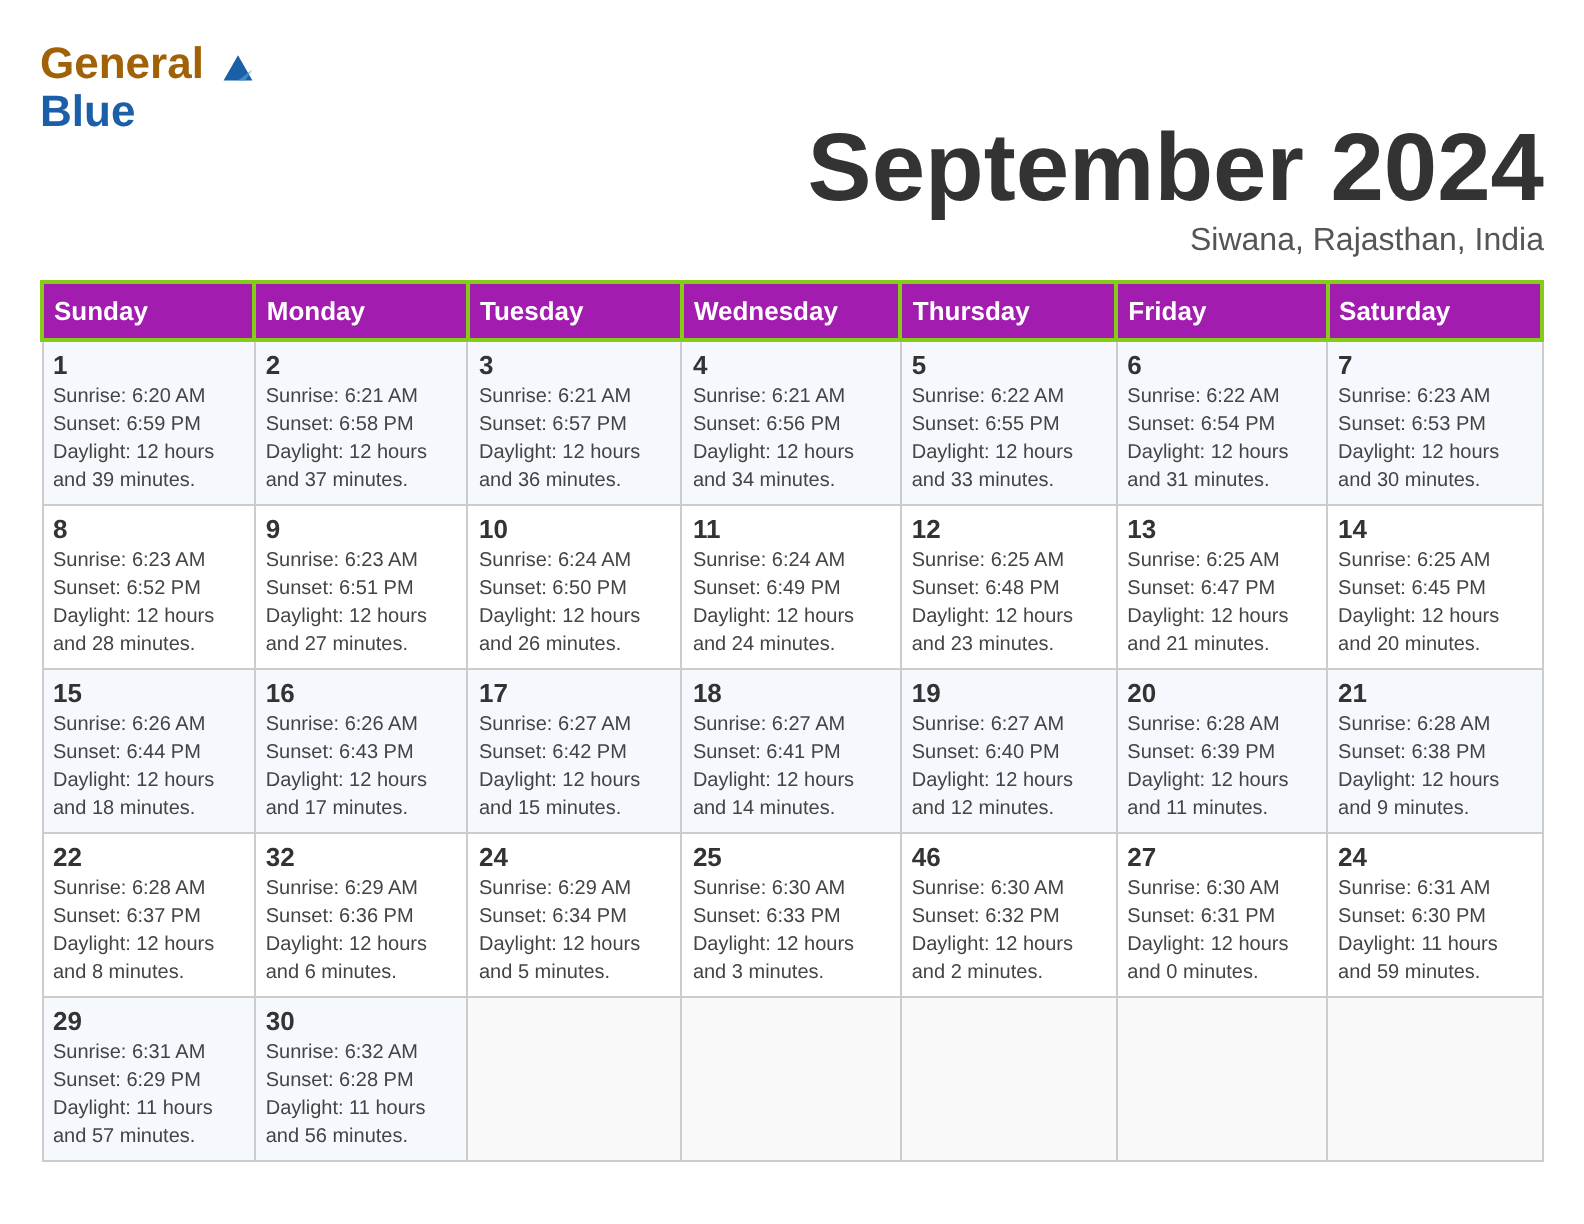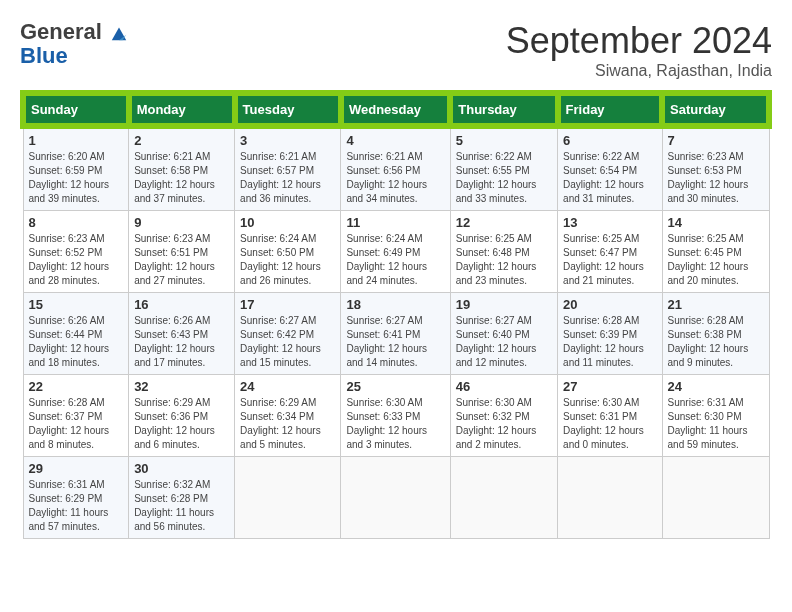--- a/index.html
+++ b/index.html
@@ -20,54 +20,55 @@
       display: flex;
       align-items: center;
     }
     .logo-text {
       font-size: 22px;
       font-weight: bold;
       color: #333;
       line-height: 1.1;
     }
     .logo-text span {
-      color: #404040;
+      color: #a16207;
       margin-top: 24px;
     }
     .logo-icon {
       width: 18px;
       height: 18px;
       margin-left: 2px;
     }
     .title-block {
       text-align: right;
     }
     .month-title {
-      font-size: 36px;
-      font-weight: normal;
+      font-size: 48px;
+      font-weight: bold;
       color: #333;
+      margin-top: 37px;
     }
     .subtitle {
       font-size: 16px;
       color: #555;
       text-align: right;
     }
     table {
       width: 100%;
       border-collapse: collapse;
       font-size: 11px;
     }
     thead tr th {
-      background: #15803d;
+      background: #a21caf;
       color: #fff;
       text-align: left;
       padding: 6px 5px;
       font-size: 13px;
       font-weight: bold;
-      border: 6px solid #84cc16;
+      border: 2px solid #84cc16;
     }
     tbody tr td {
       border: 1px solid #ccc;
       vertical-align: top;
       padding: 4px 5px;
       width: 113px;
       min-height: 70px;
       background: #fff;
     }
     tbody tr:nth-child(odd) td {

